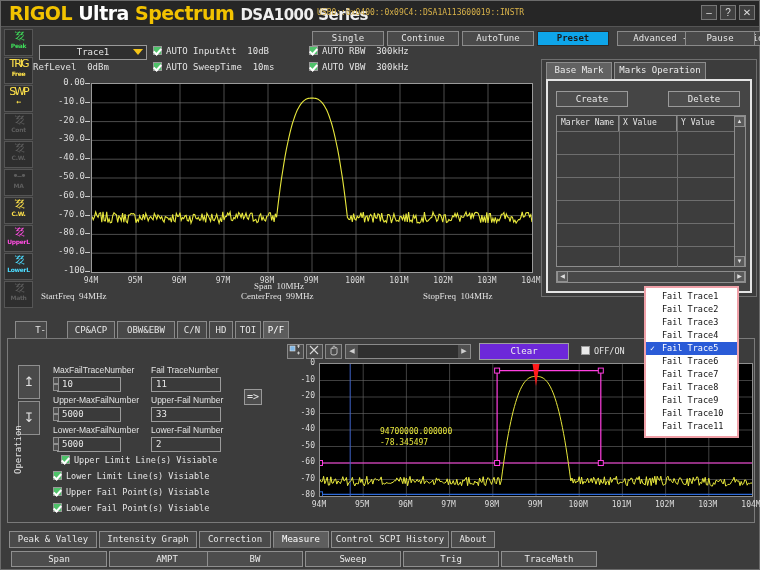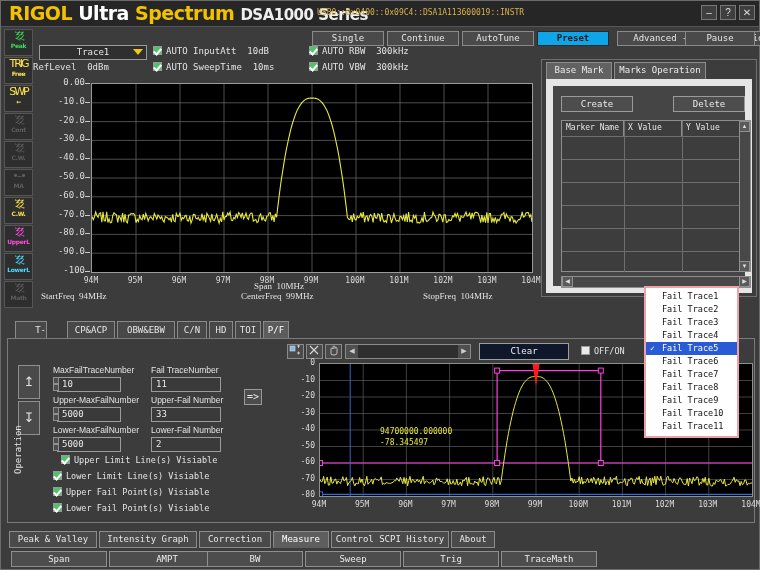--- a/index.html
+++ b/index.html
@@ -71,21 +71,21 @@
   .foot{position:absolute;font-family:Liberation Serif, serif;font-size:9px;color:#e2e2e2;}
 
   
   .mkpanel{position:absolute;left:540px;top:58px;width:216px;height:238px;background:#3c3c3c;
            border:1px solid #6f6f6f;box-sizing:border-box;}
   .mtab{position:absolute;top:2px;height:17px;background:#505050;border:1px solid #8d8d8d;
         border-bottom:none;box-sizing:border-box;color:#ececec;
         font-family:"DejaVu Sans Mono",monospace;font-size:9px;line-height:15px;text-align:center;}
   .mtab.act{background:#626262;}
   .mkbody{position:absolute;left:4px;top:19px;width:206px;height:214px;background:#454545;
-          border:7px solid #e5e5e5;box-sizing:border-box;}
+          border:2px solid #e5e5e5;box-sizing:border-box;}
   .mbtn{position:absolute;top:10px;height:16px;background:#4d4d4d;border:1px solid #9a9a9a;
         box-sizing:border-box;color:#eaeaea;font-family:"DejaVu Sans Mono",monospace;
         font-size:9px;line-height:14px;text-align:center;}
   .mtable{position:absolute;left:8px;top:34px;width:190px;height:152px;background:#3d3d3d;
           border:1px solid #8d8d8d;box-sizing:border-box;}
   .mth{position:absolute;top:0;height:15px;border-right:1px solid #8d8d8d;box-sizing:border-box;
        color:#e8e8e8;font-family:"DejaVu Sans Mono",monospace;font-size:8px;line-height:14px;
        padding-left:4px;background:#3d3d3d;}
   .mrow{position:absolute;left:0;width:188px;height:1px;background:#6e6e6e;}
   .mcol{position:absolute;top:0;width:1px;height:151px;background:#6e6e6e;}
@@ -128,21 +128,21 @@
           font-size:10px;line-height:14px;text-align:center;}
 
   
   .lowtool{position:absolute;left:286px;top:342px;width:466px;height:18px;}
   .tico{position:absolute;top:1px;width:17px;height:15px;background:#4a4a4a;border:1px solid #8a8a8a;
         box-sizing:border-box;text-align:center;line-height:13px;font-size:9px;color:#dcdcdc;}
   .tslider{position:absolute;top:1px;height:15px;background:#2f2f2f;border:1px solid #8a8a8a;
            box-sizing:border-box;}
   .tsbtn{position:absolute;top:0;width:12px;height:13px;background:#4f4f4f;color:#cfcfcf;
          font-size:7px;line-height:12px;text-align:center;}
-  .clrbtn{position:absolute;top:0;height:17px;background:#0f172a;border:1px solid #9e9e9e;
+  .clrbtn{position:absolute;top:0;height:17px;background:#6d28d9;border:1px solid #9e9e9e;
           box-sizing:border-box;color:#efefef;font-family:"DejaVu Sans Mono",monospace;
           font-size:9px;line-height:15px;text-align:center;}
   .lowplot{position:absolute;left:318px;top:362px;width:434px;height:134px;background:#000;
            border:1px solid #8f8f8f;box-sizing:border-box;overflow:hidden;}
   .lyl{position:absolute;font-family:"DejaVu Sans Mono",monospace;font-size:8px;color:#dcdcdc;
        text-align:right;width:26px;}
   .lxl{position:absolute;font-family:"DejaVu Sans Mono",monospace;font-size:8px;color:#dcdcdc;
        text-align:center;width:30px;}
 
   

